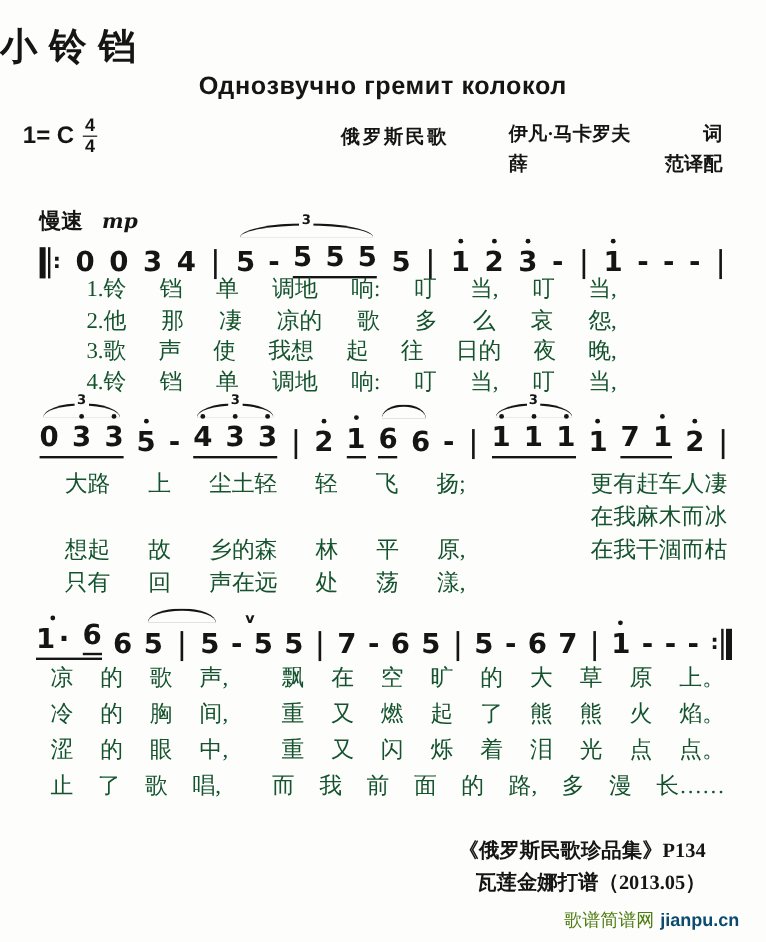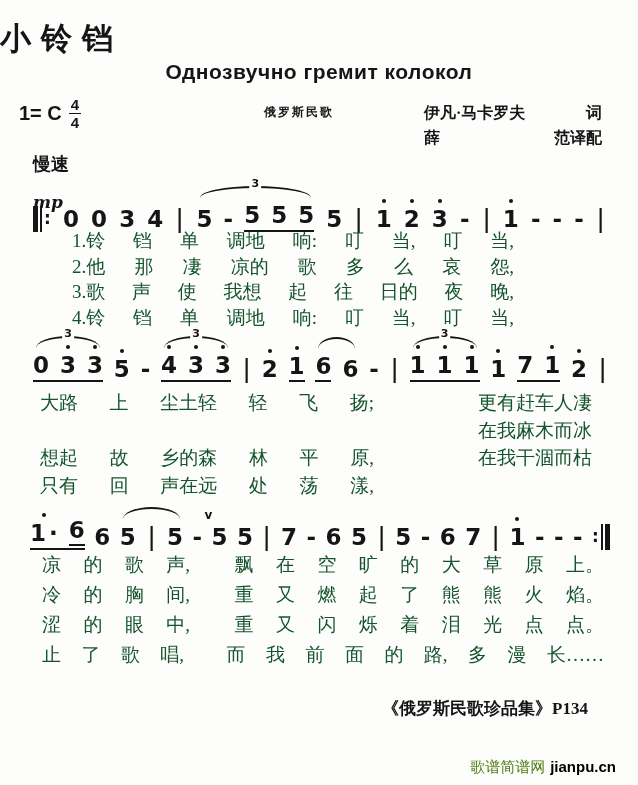--- a/index.html
+++ b/index.html
@@ -6,24 +6,24 @@
   #page{position:relative;width:638px;height:785px;margin:0 auto;background:#fdfdfc;color:#151515;
         font-family:"Liberation Sans","DejaVu Sans",sans-serif;overflow:hidden;}
   .abs{position:absolute;}
   
   #title{top:18px;left:0;width:100%;font-size:31px;font-weight:bold;letter-spacing:10px;}
   #subtitle{top:60px;left:0;width:100%;text-align:center;font-size:21px;font-weight:bold;letter-spacing:.5px;}
   #keysig{top:97px;left:19px;font-size:20px;font-weight:bold;display:flex;align-items:center;gap:7px;}
   .frac{display:inline-flex;flex-direction:column;line-height:1;font-size:15px;text-align:center;}
   .frac .num{border-bottom:1.5px solid #151515;padding:0 2px 1px;}
   .frac .den{padding-top:1px;}
-  #source{top:104px;left:264px;font-size:12px;font-weight:bold;letter-spacing:2px;font-family:Liberation Serif, serif;}
+  #source{top:104px;left:284px;font-size:16px;font-weight:bold;letter-spacing:2px;font-family:Liberation Serif, serif;}
   #credits{top:100px;right:36px;width:178px;font-size:16px;font-weight:bold;font-family:"Liberation Serif",serif;}
   #credits .crow{display:flex;justify-content:space-between;line-height:25px;}
-  #tempo{top:152px;left:33px;display:flex;align-items:baseline;gap:16px;flex-direction:column;}
+  #tempo{top:172px;left:33px;display:flex;align-items:baseline;gap:16px;}
   #tempo .t1{font-size:18px;font-weight:bold;}
   #tempo .t2{font-size:17px;font-weight:bold;font-style:italic;font-family:"DejaVu Serif",serif;}
   
   .mline{display:flex;justify-content:space-between;align-items:flex-end;height:30px;
          font-family:"DejaVu Sans",sans-serif;font-weight:bold;font-size:23px;line-height:26px;}
   #mline1{top:202px;left:33px;width:572px;}
   #mline2{top:352px;left:33px;width:574px;}
   #mline3{top:520px;left:30px;width:580px;}
   .note{position:relative;display:inline-flex;align-items:flex-end;}
   .note.hd::before{content:'';position:absolute;top:-7px;left:50%;transform:translateX(-50%);
@@ -42,32 +42,32 @@
   .rpt{display:inline-flex;align-items:center;gap:2px;height:27px;}
   .rpt .thick{width:5px;height:26px;background:#151515;}
   .rpt .thin{width:2px;height:26px;background:#151515;}
   .rpt .cdots{font-size:17px;font-weight:bold;line-height:17px;}
   
   .lyr{font-family:"Liberation Serif",serif;font-size:19px;color:#14532d;}
   .lrow{display:flex;justify-content:space-between;}
   #verse1{top:228px;left:72px;width:442px;}
   #verse1 .lrow{height:25.5px;}
   #verse2{top:390px;left:0;width:638px;}
-  #verse2 .vrow{position:relative;height:27.5px;}
+  #verse2 .vrow{position:relative;height:27.5px;margin-left:14px;}
   #verse2 .lg{position:absolute;left:40px;width:334px;display:flex;justify-content:space-between;}
   #verse2 .rg{position:absolute;left:460px;width:150px;display:flex;justify-content:center;}
   #verse3{top:552px;left:42px;width:562px;}
   #verse3 .lrow{height:30px;}
   .syl.gapafter{margin-right:22px;}
   
   #footer{top:695px;right:50px;text-align:right;font-size:17px;font-weight:bold;
           font-family:"Liberation Serif",serif;line-height:27px;}
   #watermark{top:758px;right:22px;font-size:15px;}
   #watermark .site{color:#4d7c0f;}
-  #watermark .url{color:#000000;font-weight:bold;margin-left:5px;}
+  #watermark .url{color:#0c4a6e;font-weight:bold;margin-left:5px;}
 </style>
 </head>
 <body>
 
 <div id="page">
 
   <div id="title" class="abs">小铃铛</div>
   <div id="subtitle" class="abs">Однозвучно гремит колокол</div>
 
   <div id="keysig" class="abs">
@@ -485,19 +485,20 @@
         <span class="syl">的</span>
         <span class="syl">路,</span>
         <span class="syl">多</span>
         <span class="syl">漫</span>
         <span class="syl">长……</span>
       </div>
     </div>
 
   <div id="footer" class="abs">
     <div>《俄罗斯民歌珍品集》P134</div>
+    <div>瓦莲金娜打谱（2013.05）</div>
   </div>
 
   <div id="watermark" class="abs">
     <span class="site">歌谱简谱网</span><span class="url">jianpu.cn</span>
   </div>
 
 </div>
 
 </body></html>

